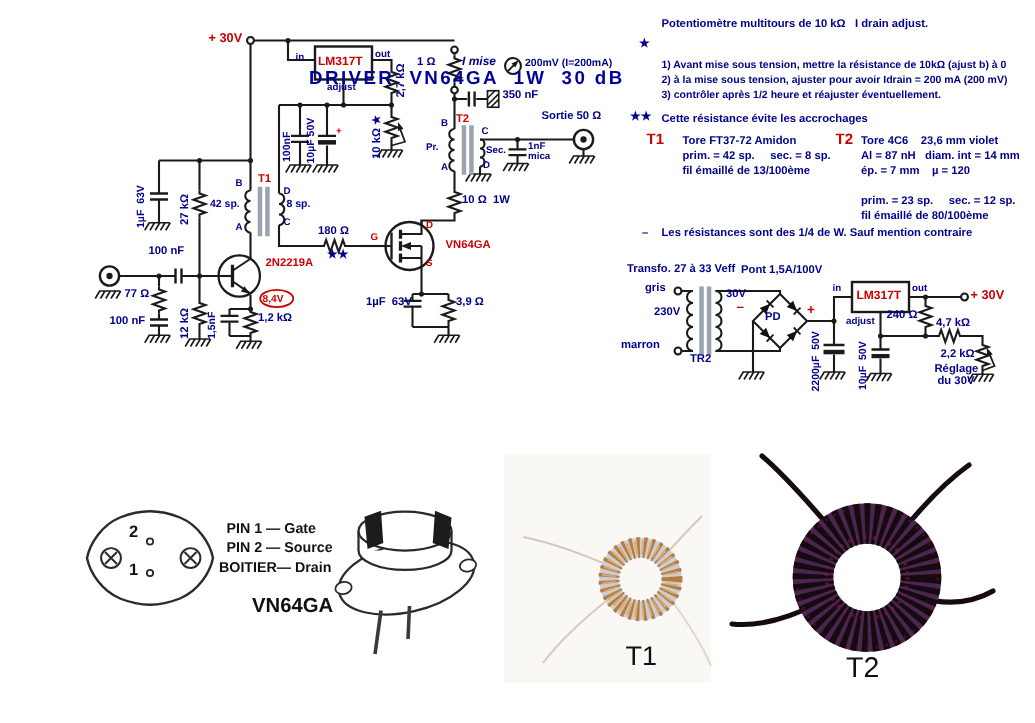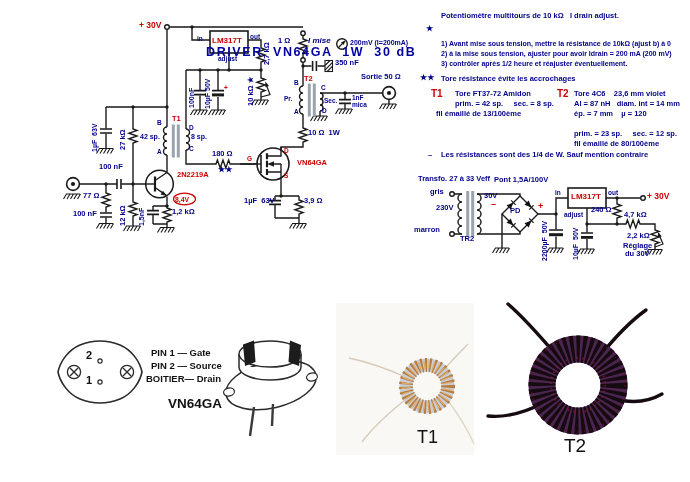--- a/index.html
+++ b/index.html
@@ -327,25 +327,25 @@
 <div class="lb" style="left:172px;top:208px">1,2 kΩ</div>
 <div class="lb" style="left:244px;top:197px">1µF  63V</div>
 <div class="lb" style="left:304px;top:197px">3,9 Ω</div>
 
 <div class="lb" style="left:426px;top:25px;font-size:8px">★</div>
 <div class="lb" style="left:441px;top:12px">Potentiomètre multitours de 10 kΩ   I drain adjust.</div>
 <div class="lb s7" style="left:441px;top:40px">1) Avant mise sous tension, mettre la résistance de 10kΩ (ajust b) à 0</div>
 <div class="lb s7" style="left:441px;top:50px">2) à la mise sous tension, ajuster pour avoir Idrain = 200 mA (200 mV)</div>
 <div class="lb s7" style="left:441px;top:60px">3) contrôler après 1/2 heure et réajuster éventuellement.</div>
 <div class="lb" style="left:420px;top:74px;font-size:8px">★★</div>
-<div class="lb" style="left:441px;top:75px">Tore résistance évite les accrochages</div>
+<div class="lb" style="left:441px;top:75px">Cette résistance évite les accrochages</div>
 <div class="lb rd" style="left:431px;top:89px;font-size:10px">T1</div>
 <div class="lb" style="left:455px;top:90px">Tore FT37-72 Amidon</div>
 <div class="lb" style="left:455px;top:100px">prim. = 42 sp.     sec. = 8 sp.</div>
-<div class="lb" style="left:436px;top:110px">fil émaillé de 13/100ème</div>
+<div class="lb" style="left:455px;top:110px">fil émaillé de 13/100ème</div>
 <div class="lb rd" style="left:557px;top:89px;font-size:10px">T2</div>
 <div class="lb" style="left:574px;top:90px">Tore 4C6    23,6 mm violet</div>
 <div class="lb" style="left:574px;top:100px">Al = 87 nH   diam. int = 14 mm</div>
 <div class="lb" style="left:574px;top:110px">ép. = 7 mm    µ = 120</div>
 <div class="lb" style="left:574px;top:130px">prim. = 23 sp.     sec. = 12 sp.</div>
 <div class="lb" style="left:574px;top:140px">fil émaillé de 80/100ème</div>
 <div class="lb" style="left:428px;top:151px">–</div>
 <div class="lb" style="left:441px;top:151px">Les résistances sont des 1/4 de W. Sauf mention contraire</div>
 
 <div class="lb" style="left:418px;top:175px">Transfo. 27 à 33 Veff</div>

